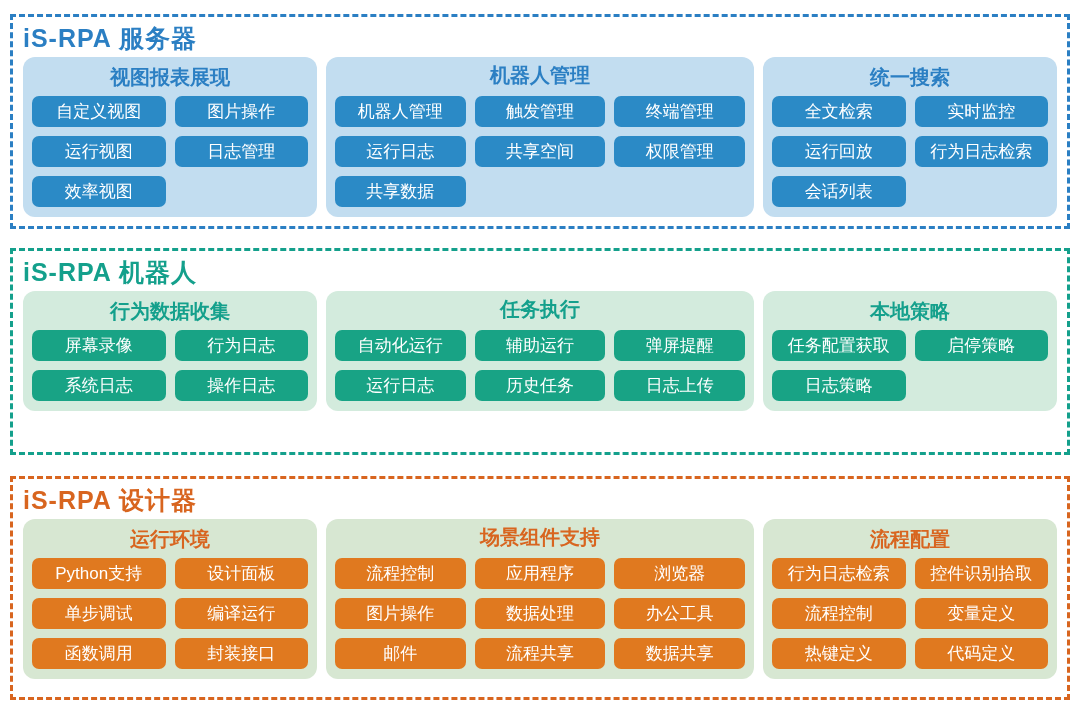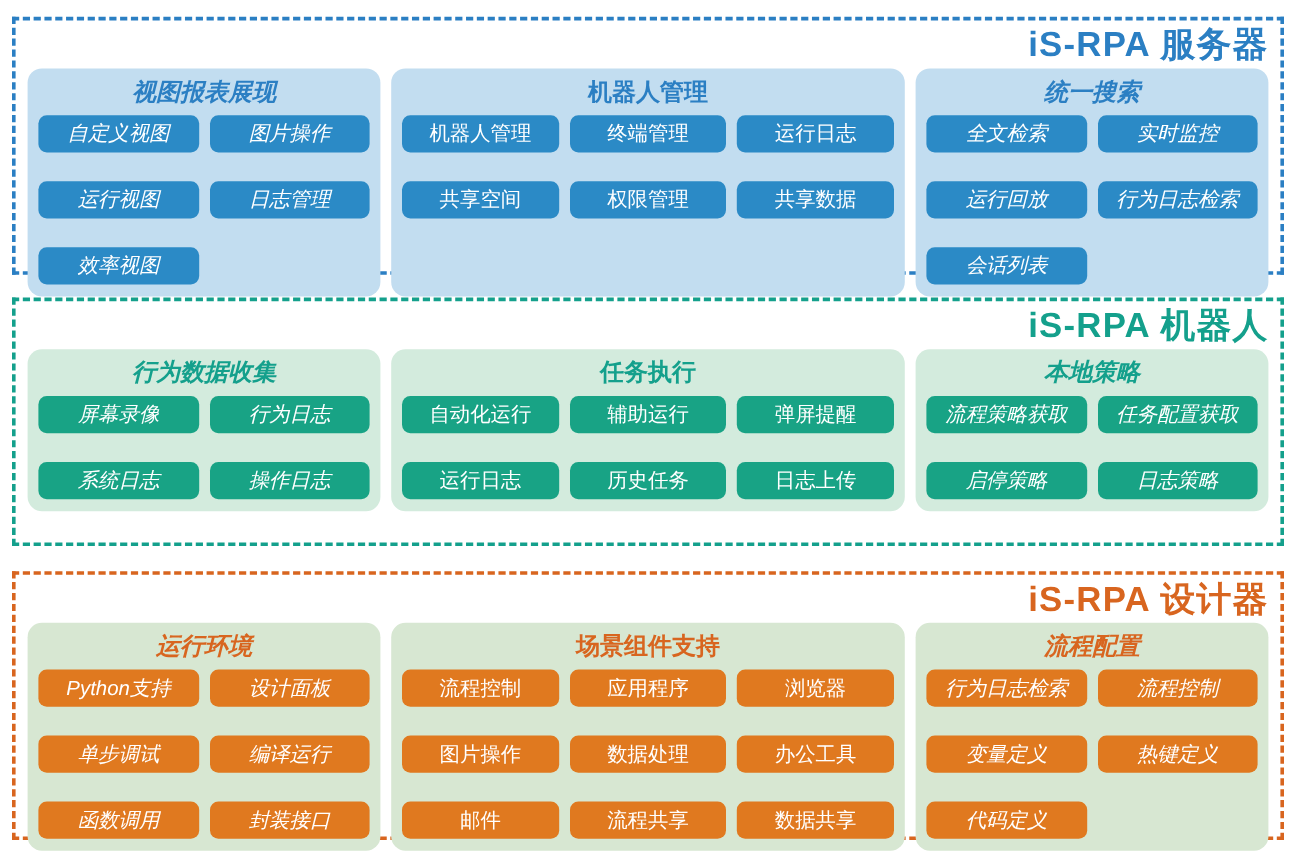--- a/index.html
+++ b/index.html
@@ -17,56 +17,56 @@
     box-sizing: border-box;
     margin: 0 10px;
     border: 3px dashed #999;
     padding: 2px 10px 0 10px;
   }
   .sec-server   { margin-top: 14px; height: 215px; border-color: var(--server-accent); }
   .sec-robot    { margin-top: 19px; height: 207px; border-color: var(--robot-accent); }
   .sec-designer { margin-top: 21px; height: 224px; border-color: var(--designer-accent); }
 
   .box-title {
-    text-align: right;
-    font-size: 29px;
+    text-align: left;
+    font-size: 25px;
     font-weight: 600;
     height: 38px;
     line-height: 38px;
     letter-spacing: 1px;
   }
   .sec-server .box-title,   .sec-server .panel-header   { color: var(--server-accent); }
   .sec-robot .box-title,    .sec-robot .panel-header    { color: var(--robot-accent); }
   .sec-designer .box-title, .sec-designer .panel-header { color: var(--designer-accent); }
 
   .panels {
     display: flex;
     gap: 9px;
   }
   .panel {
     box-sizing: border-box;
     border-radius: 12px;
     padding: 6px 9px 10px 9px;
   }
-  .panel.narrow { flex: 0 0 294px; font-style: italic; }
-  .panel.wide   { flex: 1 1 auto; }
+  .panel.narrow { flex: 0 0 294px; }
+  .panel.wide   { flex: 1 1 auto; font-family: Liberation Mono, monospace; }
   .sec-server .panel   { background: var(--server-panel_bg); }
   .sec-robot .panel    { background: var(--robot-panel_bg); }
   .sec-designer .panel { background: var(--designer-panel_bg); }
 
   .panel-header {
     text-align: center;
     font-size: 20px;
     font-weight: 600;
     height: 28px;
     line-height: 28px;
   }
   .btn-grid {
     display: grid;
-    gap: 24px 9px;
+    gap: 9px 9px;
     margin-top: 5px;
   }
   .cols-2 { grid-template-columns: 1fr 1fr; }
   .cols-3 { grid-template-columns: 1fr 1fr 1fr; }
 
   .chip {
     height: 31px;
     border-radius: 7px;
     color: #ffffff;
     font-size: 17px;
@@ -94,20 +94,21 @@
         <div class="chip">运行视图</div>
         <div class="chip">日志管理</div>
         <div class="chip">效率视图</div>
       </div>
     </div>
 
     <div class="panel wide">
       <div class="panel-header">机器人管理</div>
       <div class="btn-grid cols-3">
         <div class="chip">机器人管理</div>
+        <div class="chip">触发管理</div>
         <div class="chip">终端管理</div>
         <div class="chip">运行日志</div>
         <div class="chip">共享空间</div>
         <div class="chip">权限管理</div>
         <div class="chip">共享数据</div>
       </div>
     </div>
 
     <div class="panel narrow">
       <div class="panel-header">统一搜索</div>
@@ -145,21 +146,20 @@
         <div class="chip">弹屏提醒</div>
         <div class="chip">运行日志</div>
         <div class="chip">历史任务</div>
         <div class="chip">日志上传</div>
       </div>
     </div>
 
     <div class="panel narrow">
       <div class="panel-header">本地策略</div>
       <div class="btn-grid cols-2">
-        <div class="chip">流程策略获取</div>
         <div class="chip">任务配置获取</div>
         <div class="chip">启停策略</div>
         <div class="chip">日志策略</div>
       </div>
     </div>
 
   </div>
 </div>
 
 <div class="box sec-designer">
@@ -190,20 +190,21 @@
         <div class="chip">邮件</div>
         <div class="chip">流程共享</div>
         <div class="chip">数据共享</div>
       </div>
     </div>
 
     <div class="panel narrow">
       <div class="panel-header">流程配置</div>
       <div class="btn-grid cols-2">
         <div class="chip">行为日志检索</div>
+        <div class="chip">控件识别拾取</div>
         <div class="chip">流程控制</div>
         <div class="chip">变量定义</div>
         <div class="chip">热键定义</div>
         <div class="chip">代码定义</div>
       </div>
     </div>
 
   </div>
 </div>
 

